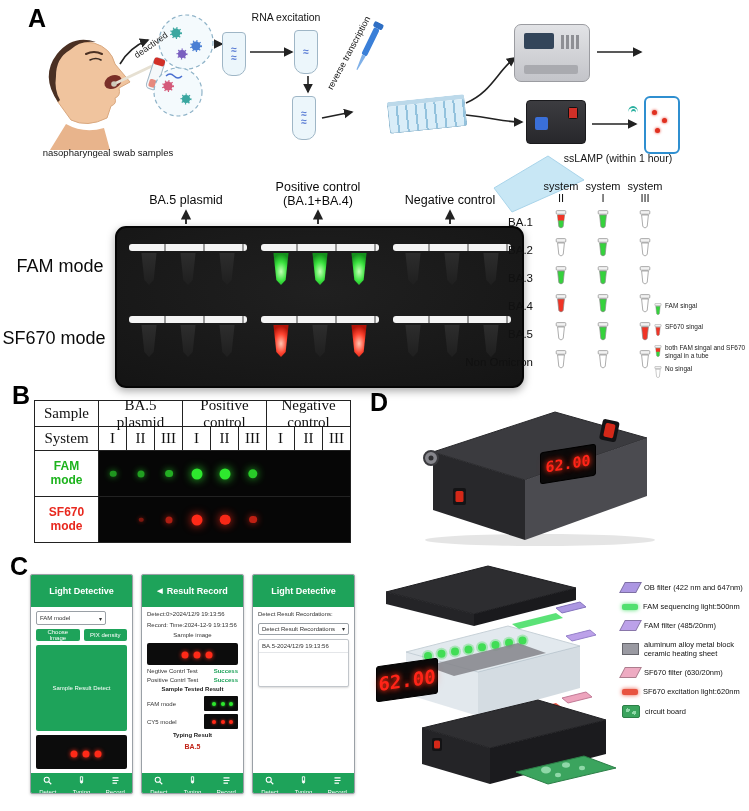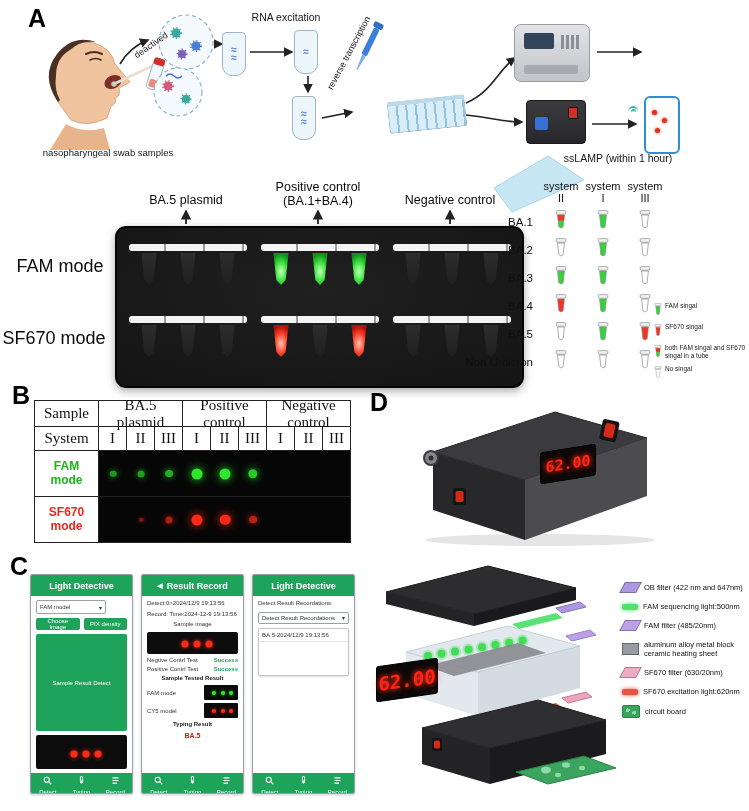--- a/index.html
+++ b/index.html
@@ -59,21 +59,21 @@
            grid-template-rows:26px 24px 46px 46px;border-top:1.5px solid #222;border-left:1.5px solid #222;
            font-family:"Liberation Serif",serif;background:#fff;}
   .tb-cell{border-right:1px solid #222;border-bottom:1px solid #222;display:flex;align-items:center;justify-content:center;
            font-size:15px;text-align:center;line-height:1.1;}
   .tb-black{position:relative;background:#060606;border-right:1px solid #222;border-bottom:1px solid #222;}
   .b-dot{position:absolute;border-radius:50%;transform:translate(-50%,-50%);top:50%;}
   .tb-mode{font-family:"Liberation Sans",sans-serif;font-size:12px;font-weight:bold;padding:0 3px;}
   
   .phone{position:absolute;width:101px;height:218px;background:#fff;border:1px solid #9aa0a6;border-radius:2px;
          display:flex;flex-direction:column;overflow:hidden;box-shadow:0 1px 3px rgba(0,0,0,.2);}
-  .p-head{height:21px;background:var(--green);color:#fff;display:flex;align-items:center;justify-content:center;
+  .p-head{height:32px;background:var(--green);color:#fff;display:flex;align-items:center;justify-content:center;
           gap:4px;font-size:9px;font-weight:bold;flex:0 0 auto;text-align:center;}
   .p-head .back{font-size:7px;}
   .p-body{flex:1;padding:4px 5px;display:flex;flex-direction:column;gap:4px;overflow:hidden;}
   .p-nav{height:20px;background:var(--green);display:flex;flex:0 0 auto;}
   .nav-item{flex:1;display:flex;flex-direction:column;align-items:center;justify-content:center;color:#fff;line-height:1;gap:1px;}
   .nav-item b{font-size:6px;font-weight:normal;}
   .p-select{border:1px solid #9aa0a6;border-radius:2px;height:12px;display:flex;align-items:center;justify-content:space-between;
             padding:0 3px;font-size:6px;color:#333;width:62px;background:#fff;}
   .p-select.widefull{width:100%;box-sizing:border-box;}
   .p-btn-row{display:flex;gap:4px;}

